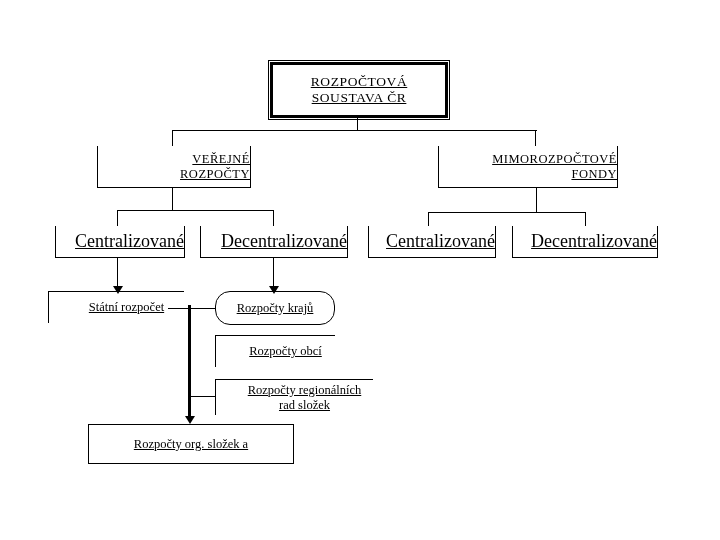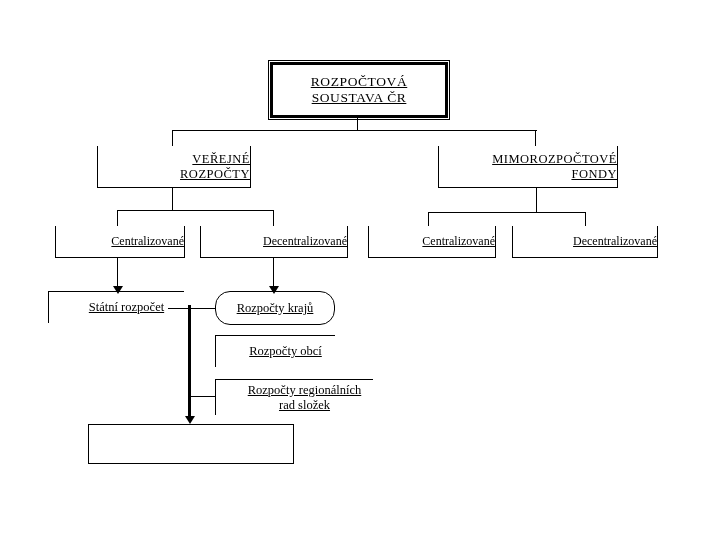--- a/index.html
+++ b/index.html
@@ -58,21 +58,21 @@
   
   .node.open-br {
     border-left: 1.4px solid #000;
     border-top: 1.4px solid #000;
     border-right: none;
     border-bottom: none;
     padding-left: 20px;
   }
 
   .lvl1 { font-size: 12.5px; letter-spacing: 0.5px; }
-  .lvl2 { font-size: 12px; }
+  .lvl2 { font-size: 18px; }
   .lvl3 { font-size: 12.5px; }
 
   
   .line {
     position: absolute;
     background: #000;
   }
   .hline { height: 1.4px; }
   .vline { width: 1.4px; }
   .trunk { width: 3.4px; }
@@ -175,16 +175,17 @@
 
   <div class="line hline" style="left:190px; top:308px; width:26px;"></div>
 
   <div class="line hline" style="left:190px; top:396px; width:26px;"></div>
 
   <div class="line trunk" style="left:188px; top:305px; height:114px;"></div>
   <div class="arrow-head" style="left:185px; top:416px;"></div>
 
   <div class="node closed lvl3" style="left:88px; top:424px; width:206px; height:40px;">
     <span>
+      <span>Rozpočty org. složek a</span>
     </span>
   </div>
 
 </div>
 
 </body></html>

